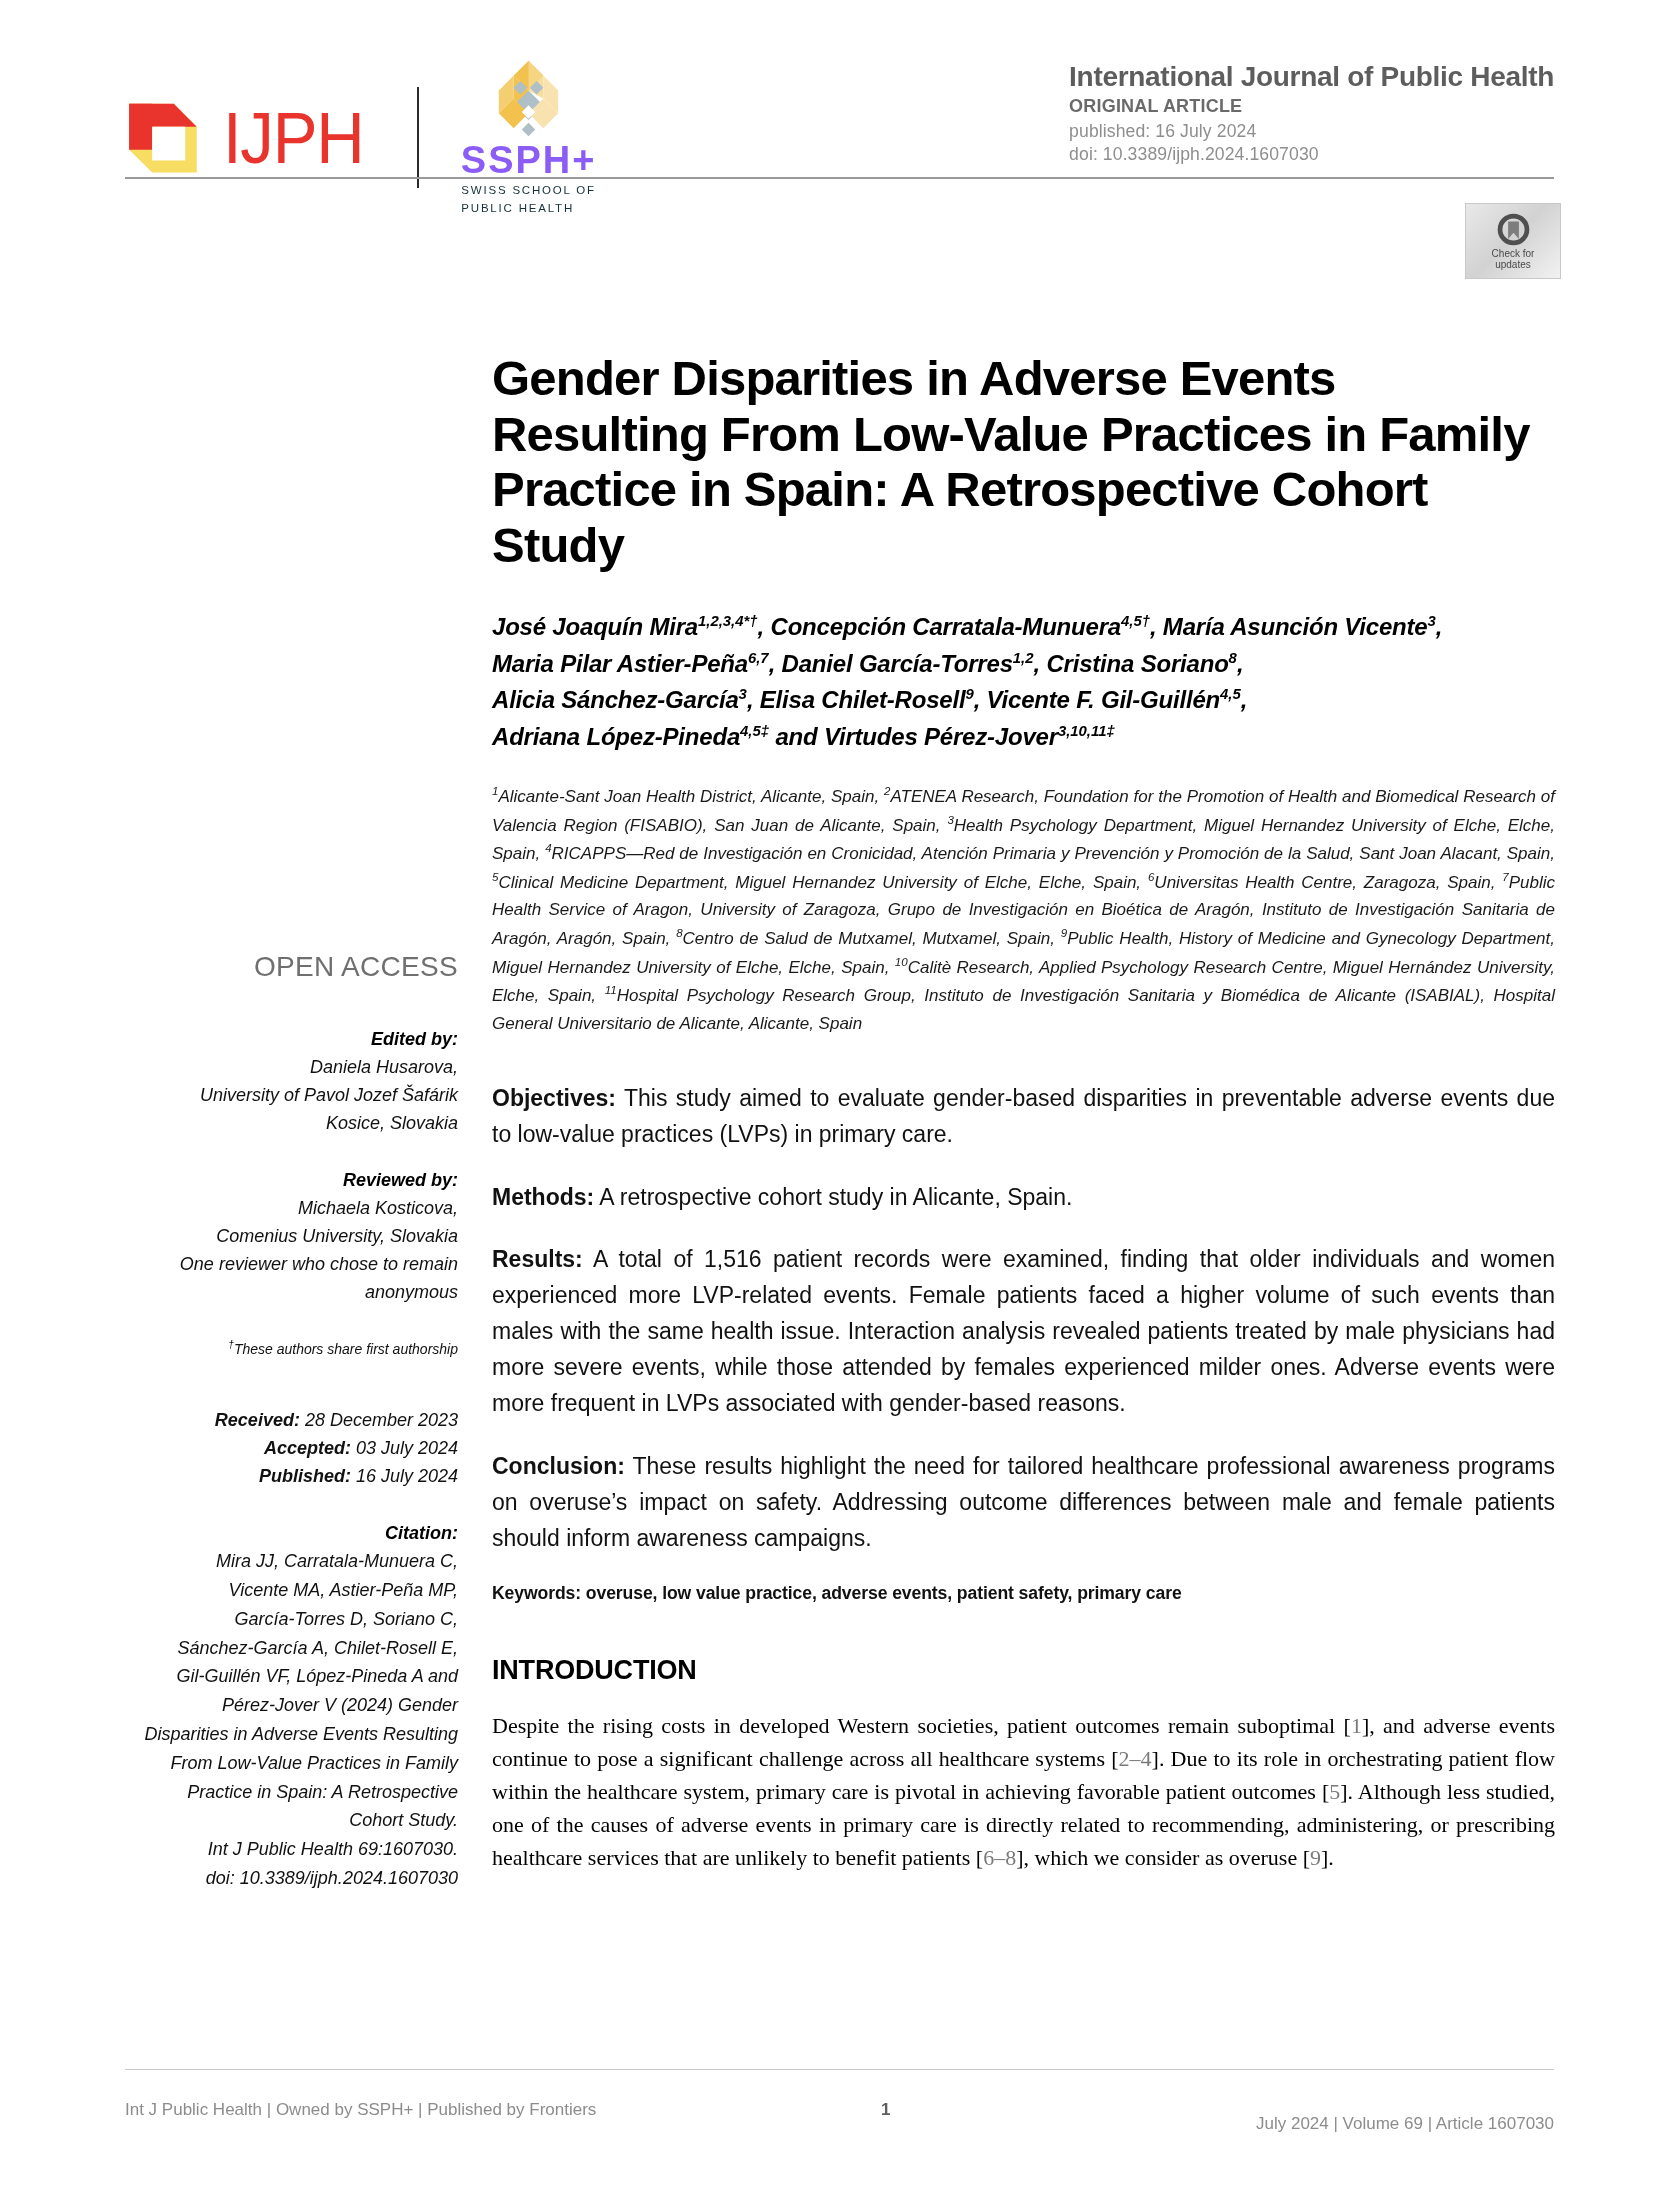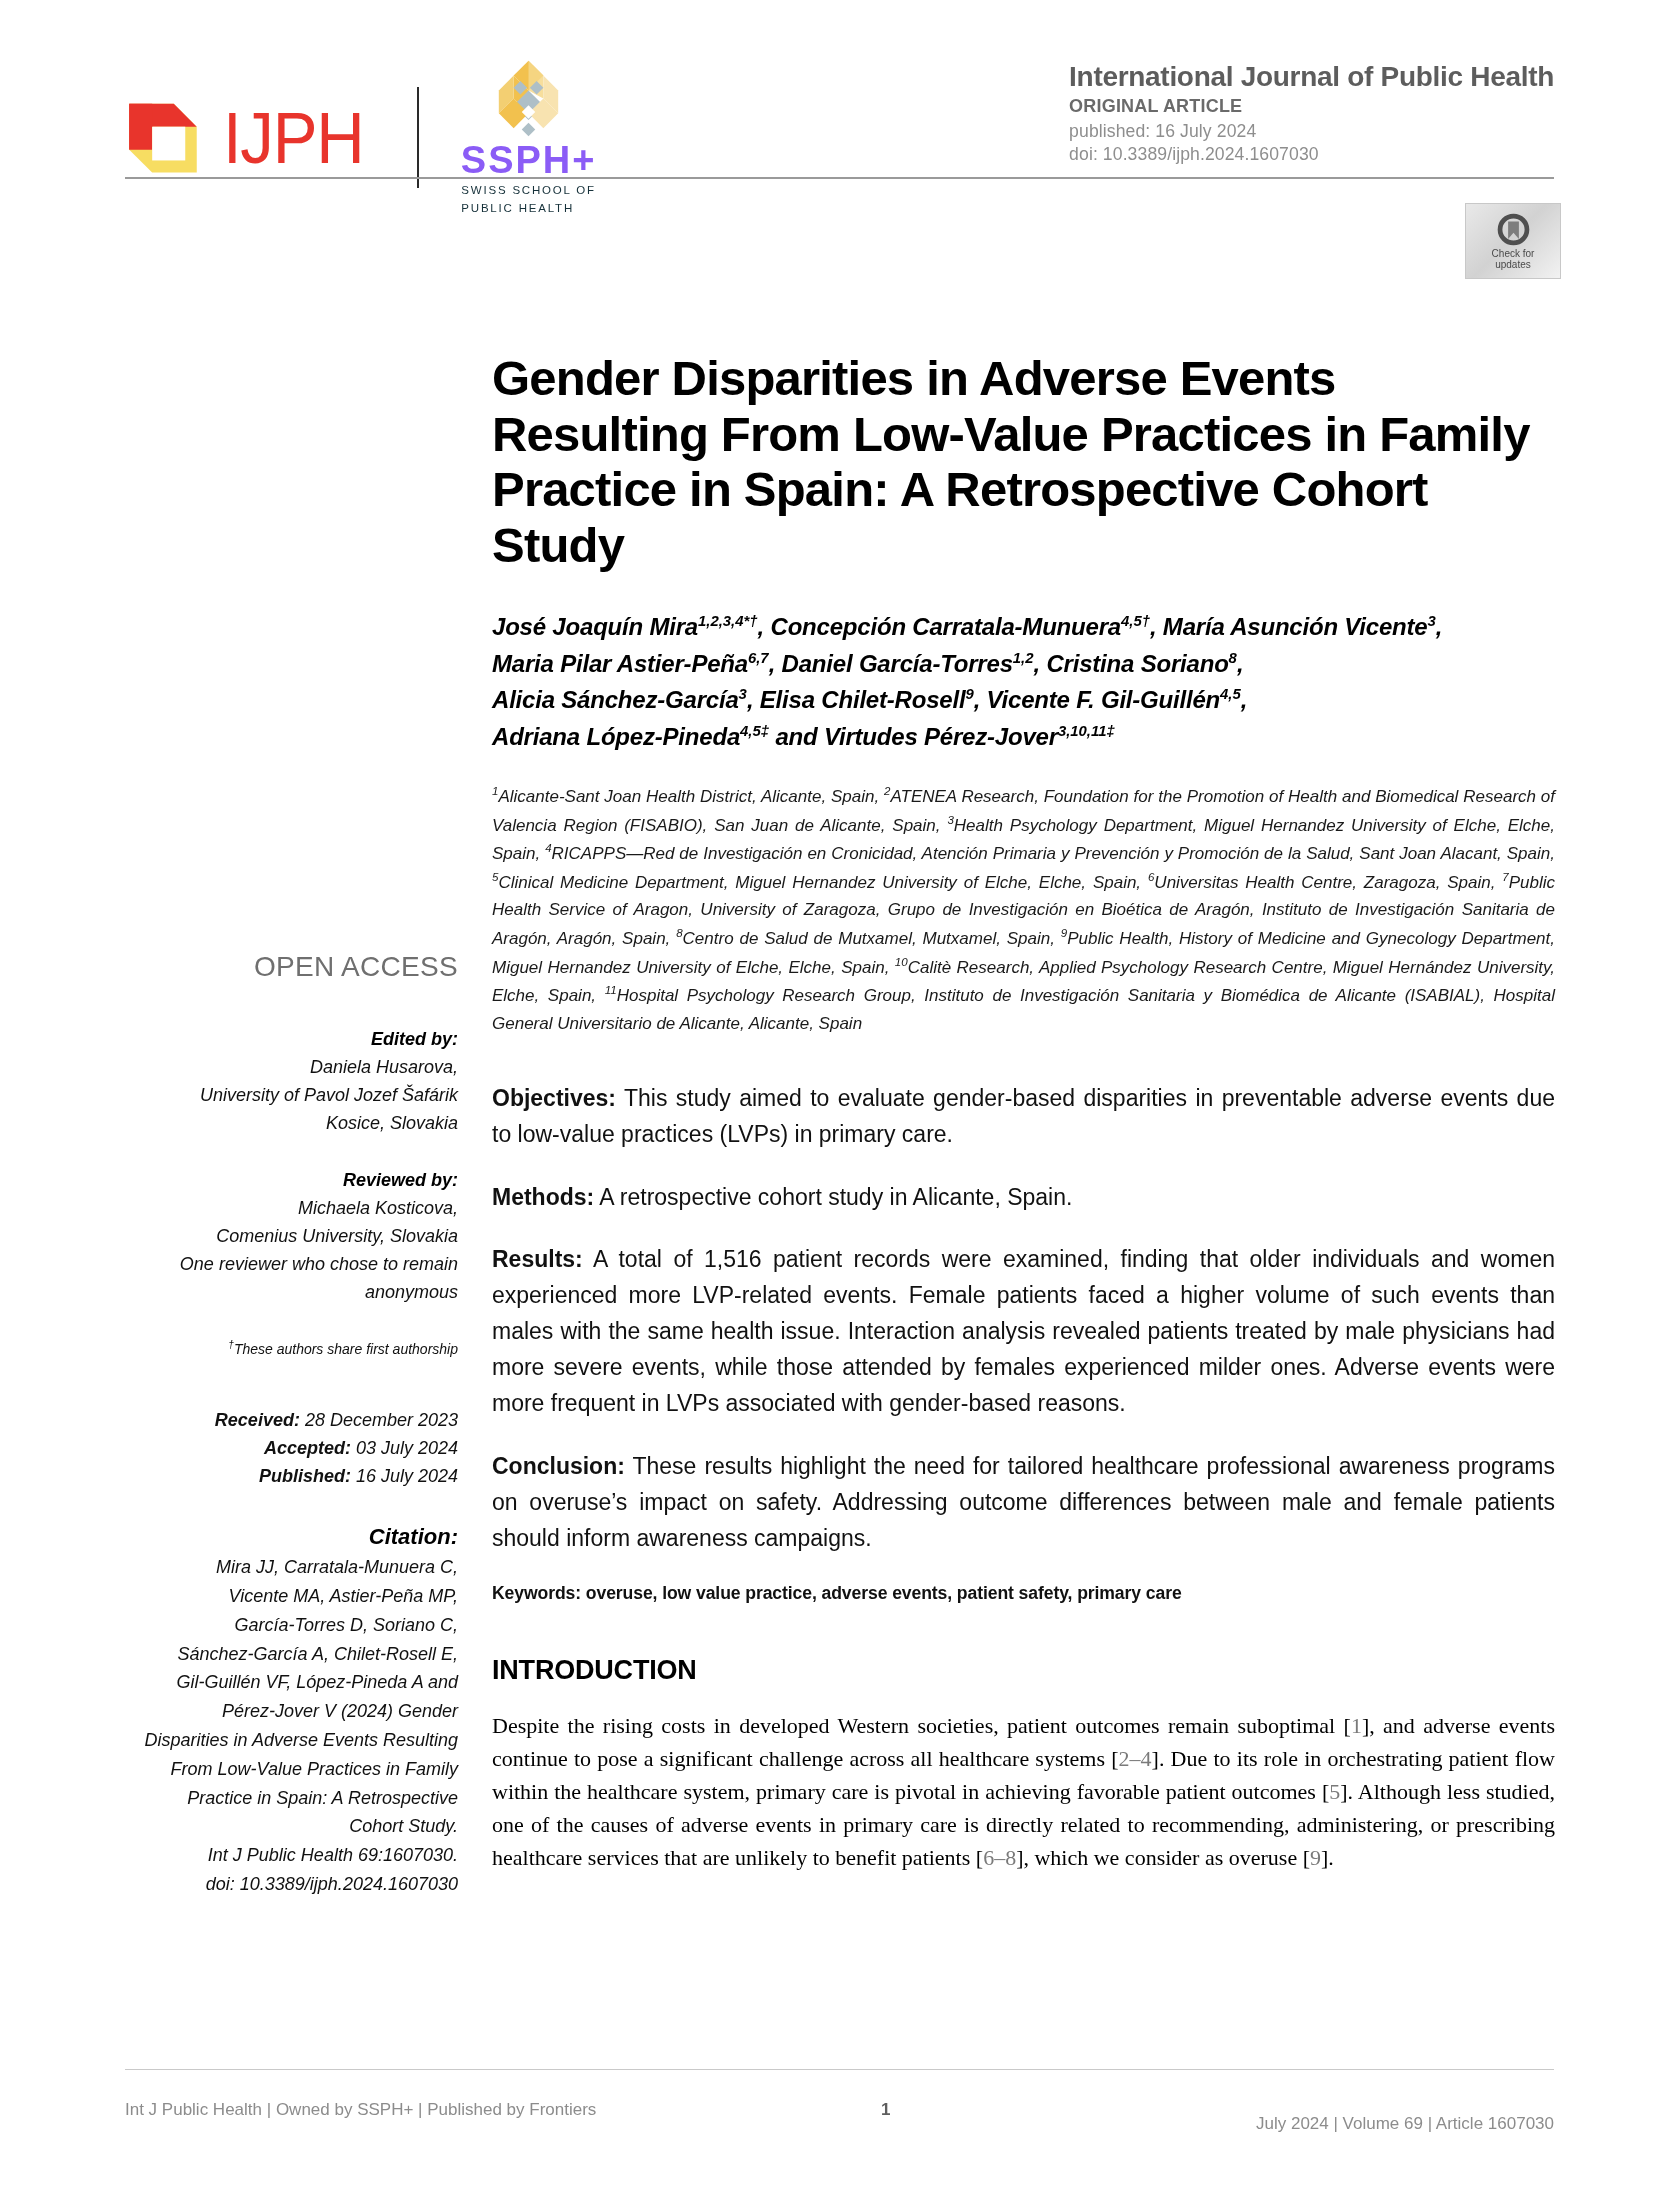--- a/index.html
+++ b/index.html
@@ -256,21 +256,21 @@
   .side-note {
     font-size: 14px;
     font-style: italic;
     color: #111;
     line-height: 1.56;
     margin-bottom: 17.6px;
   }
   .side-note sup { font-size: 0.72em; vertical-align: super; }
   .dates { margin-top: 46px; margin-bottom: 30px; }
   .citation-head {
-    font-size: 22px;
+    font-size: 18px;
     font-weight: 700;
     font-style: italic;
     color: #000;
     line-height: 1.5;
   }
   .citation-body {
     font-size: 18px;
     font-style: italic;
     color: #111;
     line-height: 1.6;

